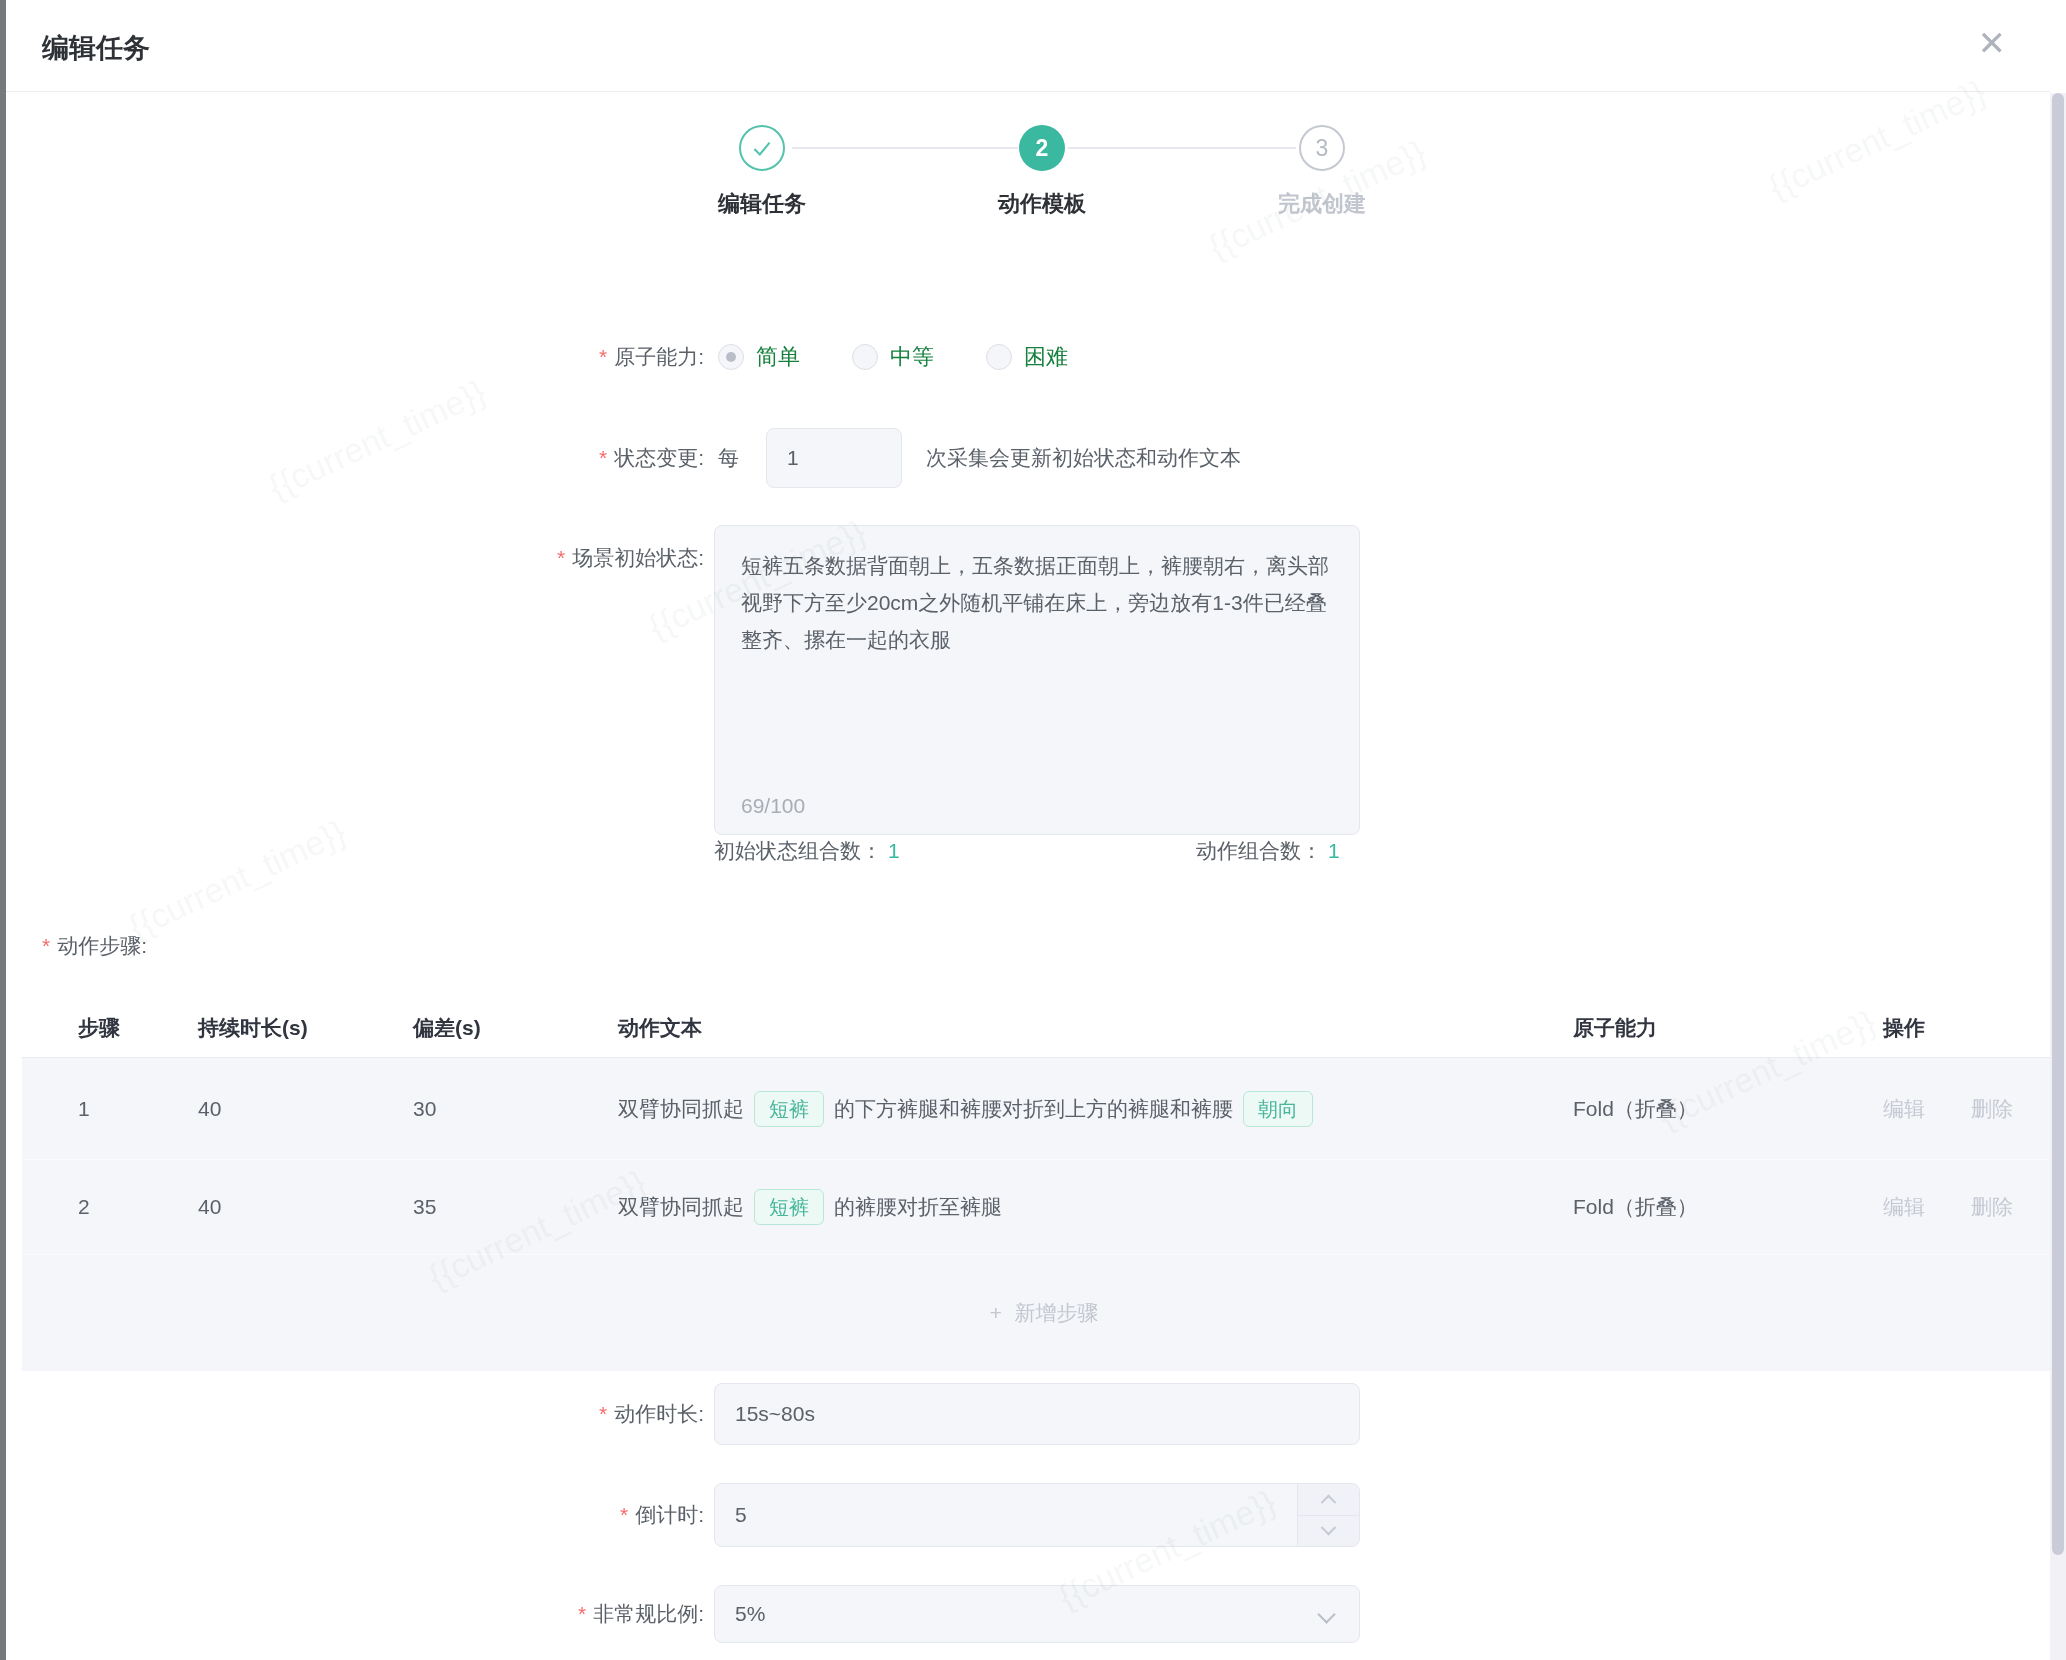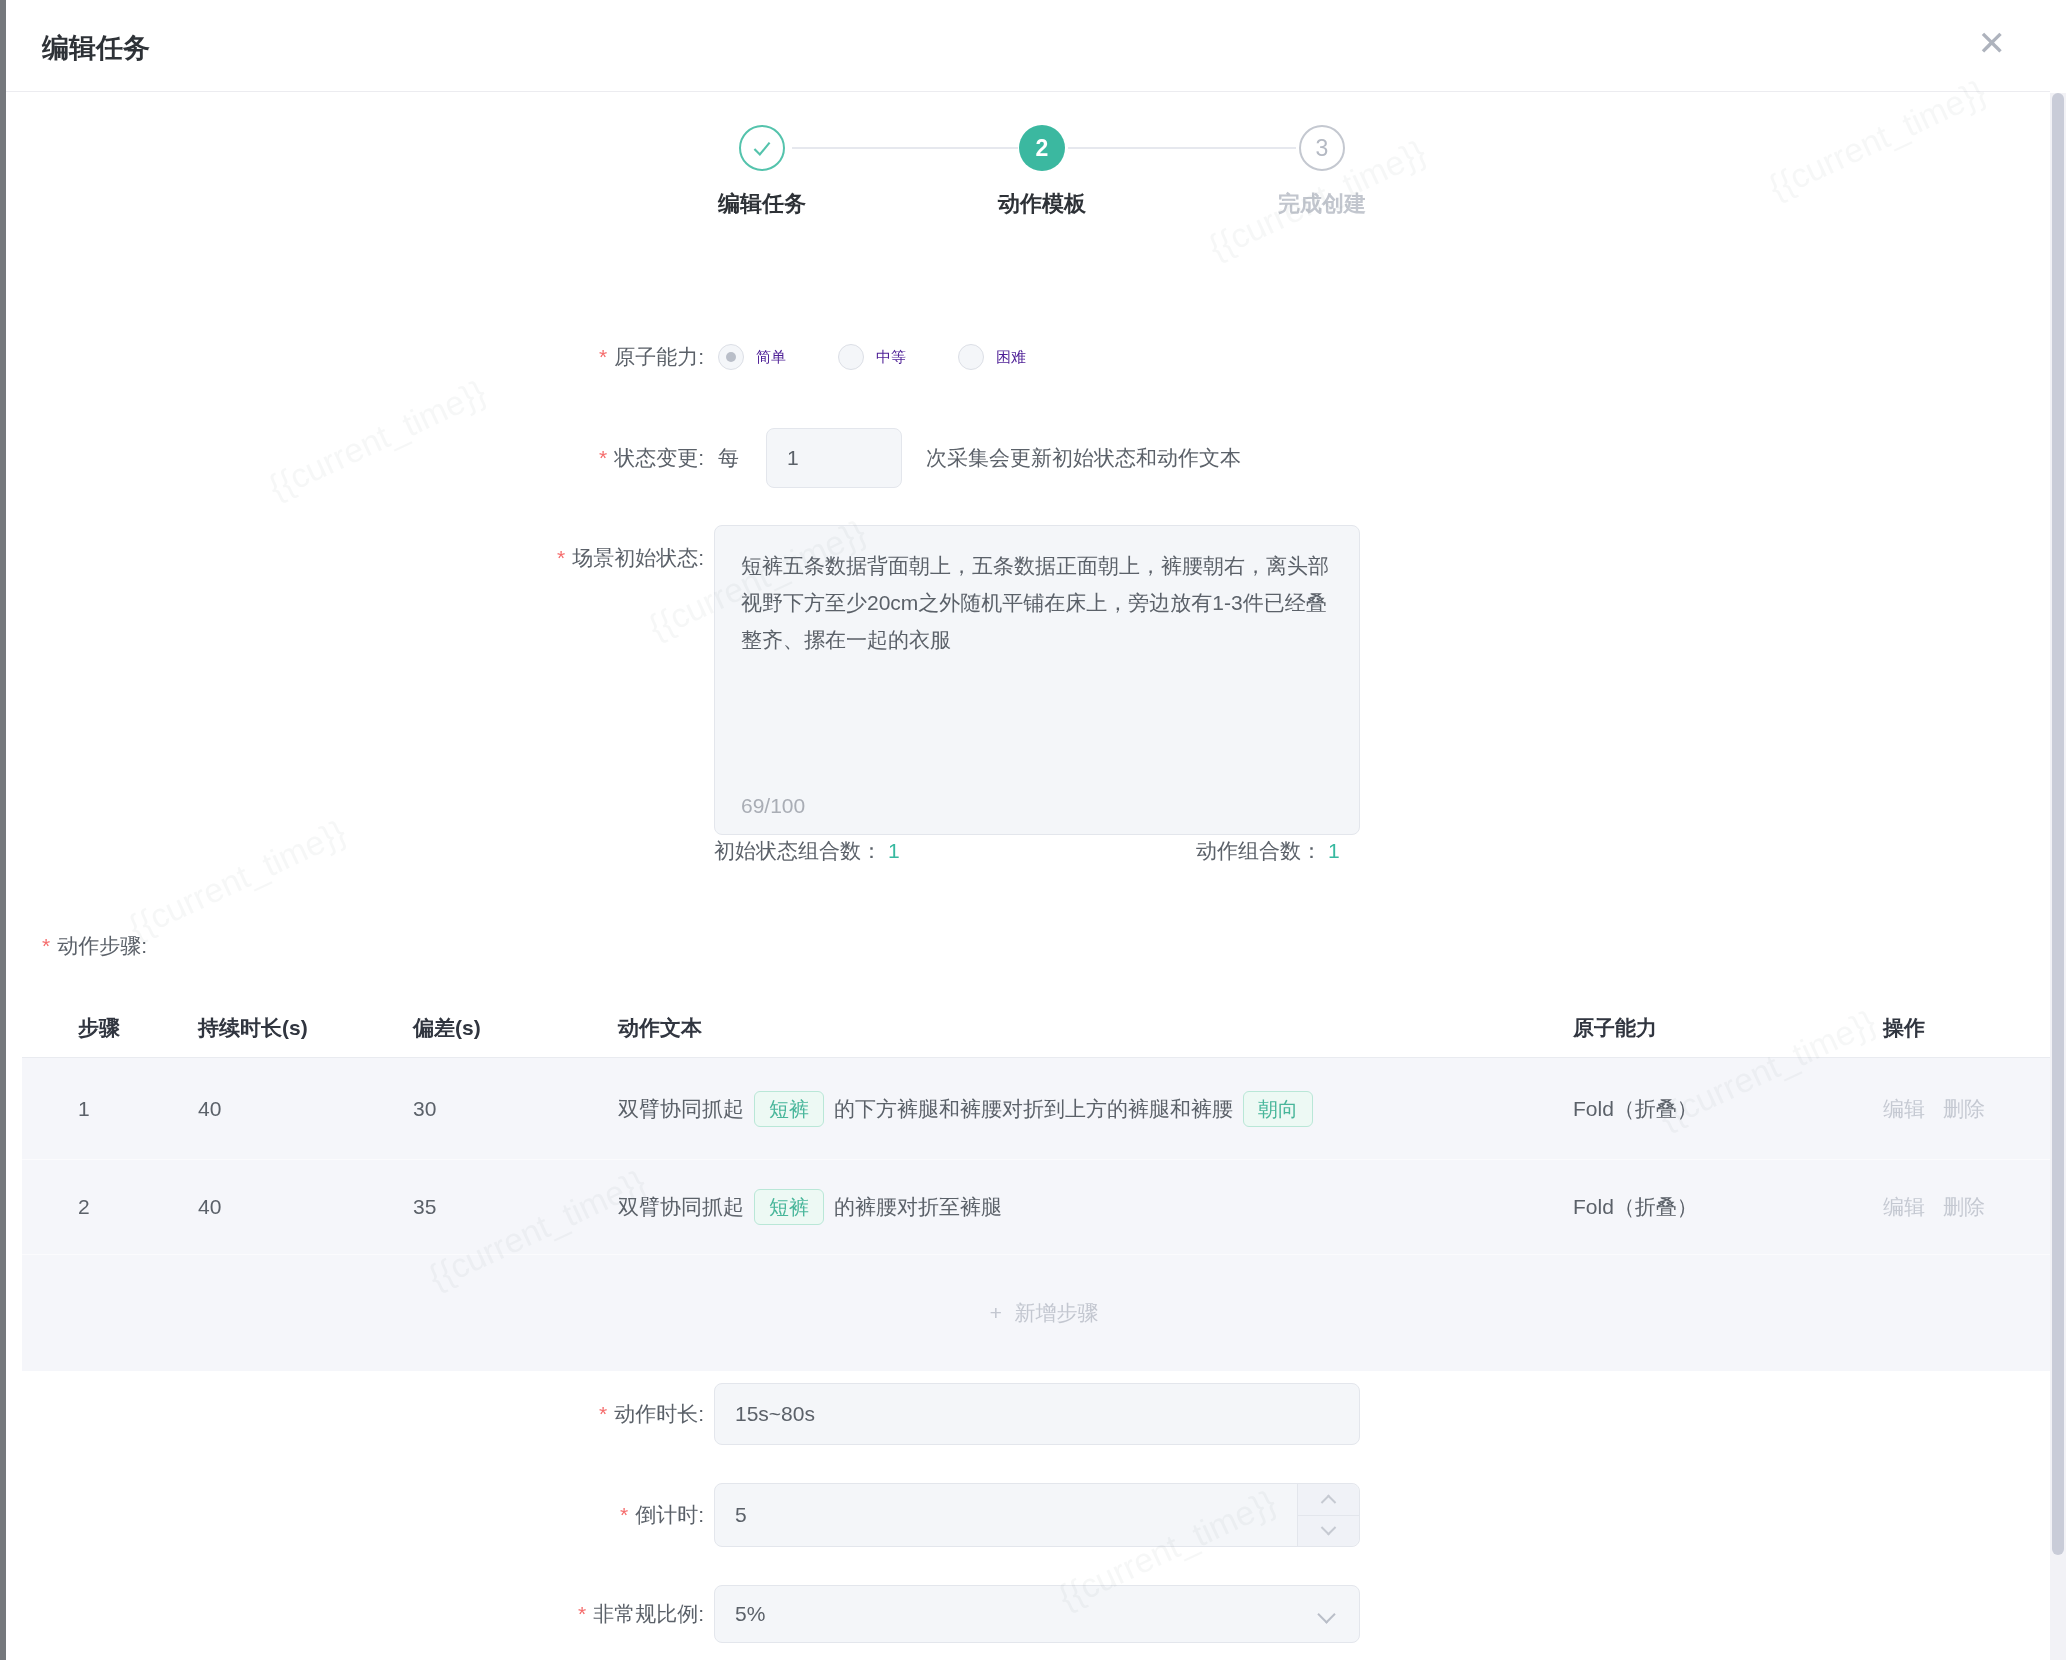--- a/index.html
+++ b/index.html
@@ -50,21 +50,21 @@
     font-family:"Liberation Sans","DejaVu Sans",sans-serif;
   }
 
   
   .row-difficulty { top:238px; height:52px; }
   .row-difficulty .flabel { line-height:52px; }
   .radio-group { position:absolute; left:712px; top:0; height:52px; display:flex; align-items:center; gap:52px; }
   .radio-opt { display:flex; align-items:center; cursor:pointer; }
   .radio-circle { width:26px; height:26px; border-radius:50%; background:#f4f6f9; border:1px solid #dcdfe6; position:relative; }
   .radio-circle.sel::after { content:""; position:absolute; inset:7px; border-radius:50%; background:#b9bec8; }
-  .radio-label { margin-left:12px; font-size:15px; color:#4c1d95; }
+  .radio-label { margin-left:12px; font-size:22px; color:#15803d; }
 
   
   .row-state { top:335px; height:60px; }
   .row-state .flabel { line-height:60px; }
   .state-prefix { position:absolute; left:712px; line-height:60px; font-size:21px; }
   .state-input { left:760px; top:0; width:136px; height:60px; }
   .state-suffix { position:absolute; left:920px; line-height:60px; font-size:21px; }
 
   
   .row-textarea { top:432px; height:266px;text-decoration:underline; }
@@ -89,21 +89,21 @@
   .steps-table { position:absolute; left:16px; top:905px; width:2044px; font-size:21px; }
   .tgrid { display:grid; grid-template-columns:120px 215px 205px 955px 310px 1fr; align-items:center; padding-left:56px; }
   .thead { height:60px; background:#fff; border-bottom:1px solid #e9ebf0; font-weight:700; color:#30353f; }
   .trow { background:#f5f6fa; border-bottom:1px solid #fbfbfd; color:#5b6169; }
   .trow.r1 { height:102px; } .trow.r2 { height:95px; }
   .cell-text { display:flex; align-items:center; flex-wrap:wrap; }
   .tag {
     display:inline-block; margin:0 10px; padding:4px 14px; border:1px solid #b9e7d7;
     background:#edf9f4; color:#48b69a; border-radius:6px; font-size:20px; line-height:1.3; white-space:nowrap;
   }
-  .cell-actions { display:flex; gap:18px; color:#c5c9d2; }
+  .cell-actions { display:flex; gap:46px; color:#c5c9d2; }
   .action-link { cursor:pointer; }
   .add-row { height:116px; background:#f5f6fa; display:flex; align-items:center; justify-content:center; color:#c3c7d0; cursor:pointer;font-family:Liberation Mono, monospace; }
 
   
   .row-duration { top:1290px; height:62px; }
   .row-duration .flabel { line-height:62px; }
   .duration-input { left:708px; top:0; width:646px; height:62px; }
 
   .row-countdown { top:1390px; height:64px; }
   .row-countdown .flabel { line-height:64px; }

